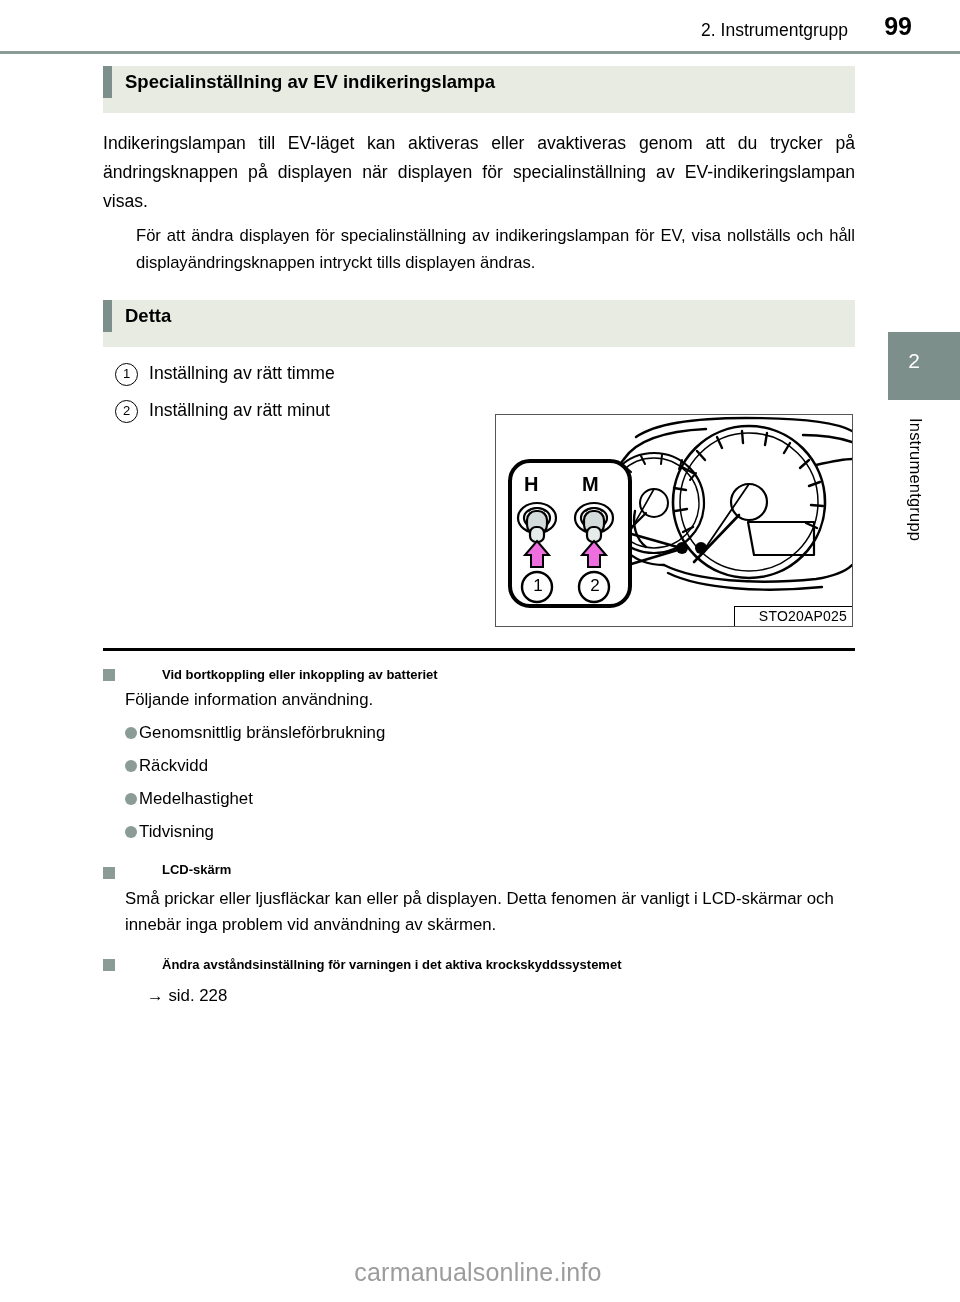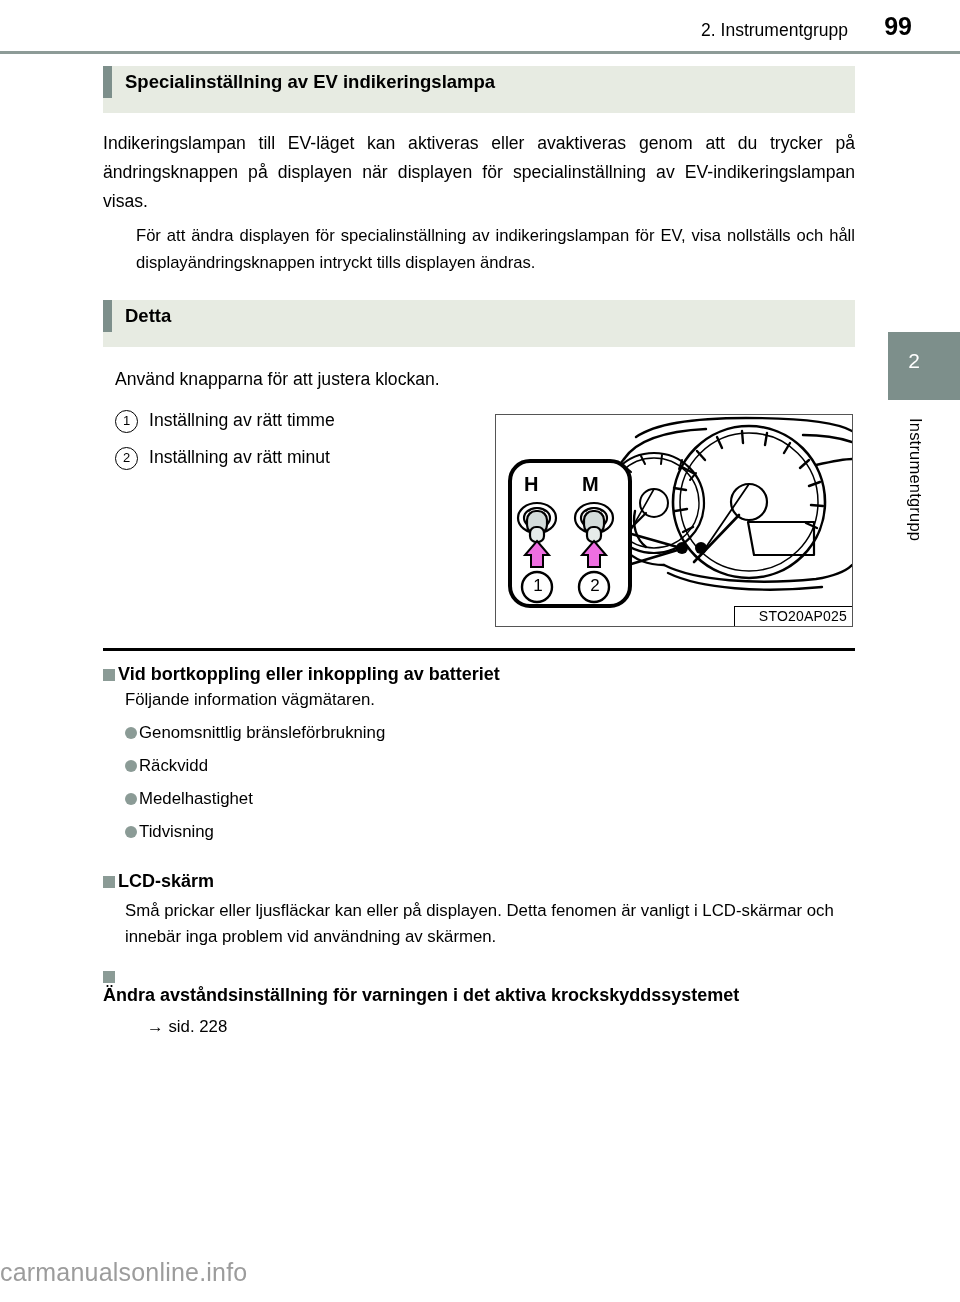--- a/index.html
+++ b/index.html
@@ -141,24 +141,25 @@
   }
   .numrow .numlabel {
     font-size: 17.6px;
     line-height: 28px;
   }
 
   
   .sqhead {
     display: flex;
     align-items: flex-start;
-    font-size: 18px;
+    font-size: 13px;
     font-weight: bold;
     line-height: 25px;
     margin-top: 2px;
+    gap: 44px;
   }
   .sqhead .sq {
     flex: 0 0 auto;
     width: 12px; height: 12px;
     background: #8b9b96;
     margin-top: 7px;
     margin-right: 3px;
   }
   .sqhead .sqtext {
     text-align: justify;
@@ -221,20 +222,21 @@
     font-size: 14px;
     background: #fff;
     letter-spacing: 0.2px;
   }
 
   
   #watermark {
     position: absolute;
     left: 0; top: 1258px;
     width: 960px;
+    text-align: center;
     padding-right: 4px;
     box-sizing: border-box;
     font-size: 25px;
     color: #9c9c9c;
     letter-spacing: 0.2px;
   }
 </style>
 </head>
 <body>
 
@@ -255,21 +257,20 @@
     <div class="accent"></div>
     <div class="section-title">Specialinställning av EV indikeringslampa</div>
   </div>
   <div class="para" style="margin-top:16px;">Indikeringslampan till EV-läget kan aktiveras eller avaktiveras genom att du trycker på ändringsknappen på displayen när displayen för specialinställning av EV-indikeringslampan visas.</div>
   <div class="para indent1" style="margin-top:6px;">För att ändra displayen för specialinställning av indikeringslampan för EV, visa nollställs och håll displayändringsknappen intryckt tills displayen ändras.</div>
 
   <div class="section-bar" style="margin-top:24px;">
     <div class="accent"></div>
     <div class="section-title">Detta</div>
   </div>
-  <div class="para nojustify" style="margin-top:18px; margin-left:12px;">Använd knapparna för att justera klockan.</div>
 
   <div class="numlist" style="margin-top:12px; margin-left:12px;">
     <div class="numrow">
       <span class="circnum">1</span>
       <span class="numlabel">Inställning av rätt timme</span>
     </div>
     <div class="numrow">
       <span class="circnum">2</span>
       <span class="numlabel">Inställning av rätt minut</span>
     </div>
@@ -381,45 +382,45 @@
 </div>
 
 <div id="mid-rule"></div>
 
 <div style="position:absolute; left:103px; top:660px; width:752px;">
 
   <div class="sqhead">
     <span class="sq"></span>
     <span class="sqtext">Vid bortkoppling eller inkoppling av batteriet</span>
   </div>
-  <div class="sub-para">Följande information vägmätaren.</div>
+  <div class="sub-para">Följande information användning.</div>
   <div class="round-item">
     <span class="dot"></span>
     <span>Genomsnittlig bränsleförbrukning</span>
   </div>
   <div class="round-item">
     <span class="dot"></span>
     <span>Räckvidd</span>
   </div>
   <div class="round-item">
     <span class="dot"></span>
     <span>Medelhastighet</span>
   </div>
   <div class="round-item">
     <span class="dot"></span>
     <span>Tidvisning</span>
   </div>
 
-  <div class="sqhead" style="margin-top:24px;">
+  <div class="sqhead" style="margin-top:12px;align-items:center;">
     <span class="sq"></span>
     <span class="sqtext">LCD-skärm</span>
   </div>
   <div class="sub-para" style="margin-top:4px;">Små prickar eller ljusfläckar kan eller på displayen. Detta fenomen är vanligt i LCD-skärmar och innebär inga problem vid användning av skärmen.</div>
 
-  <div class="sqhead" style="margin-top:14px; width:742px;flex-direction:column;">
+  <div class="sqhead" style="margin-top:14px; width:742px;">
     <span class="sq"></span>
     <span class="sqtext" style="text-align:justify; text-justify:inter-word;">Ändra avståndsinställning för varningen i det aktiva krockskyddssystemet</span>
   </div>
   <div class="xref">→ sid. 228</div>
 
 </div>
 
 <div id="watermark">carmanualsonline.info</div>
 
 </body></html>

